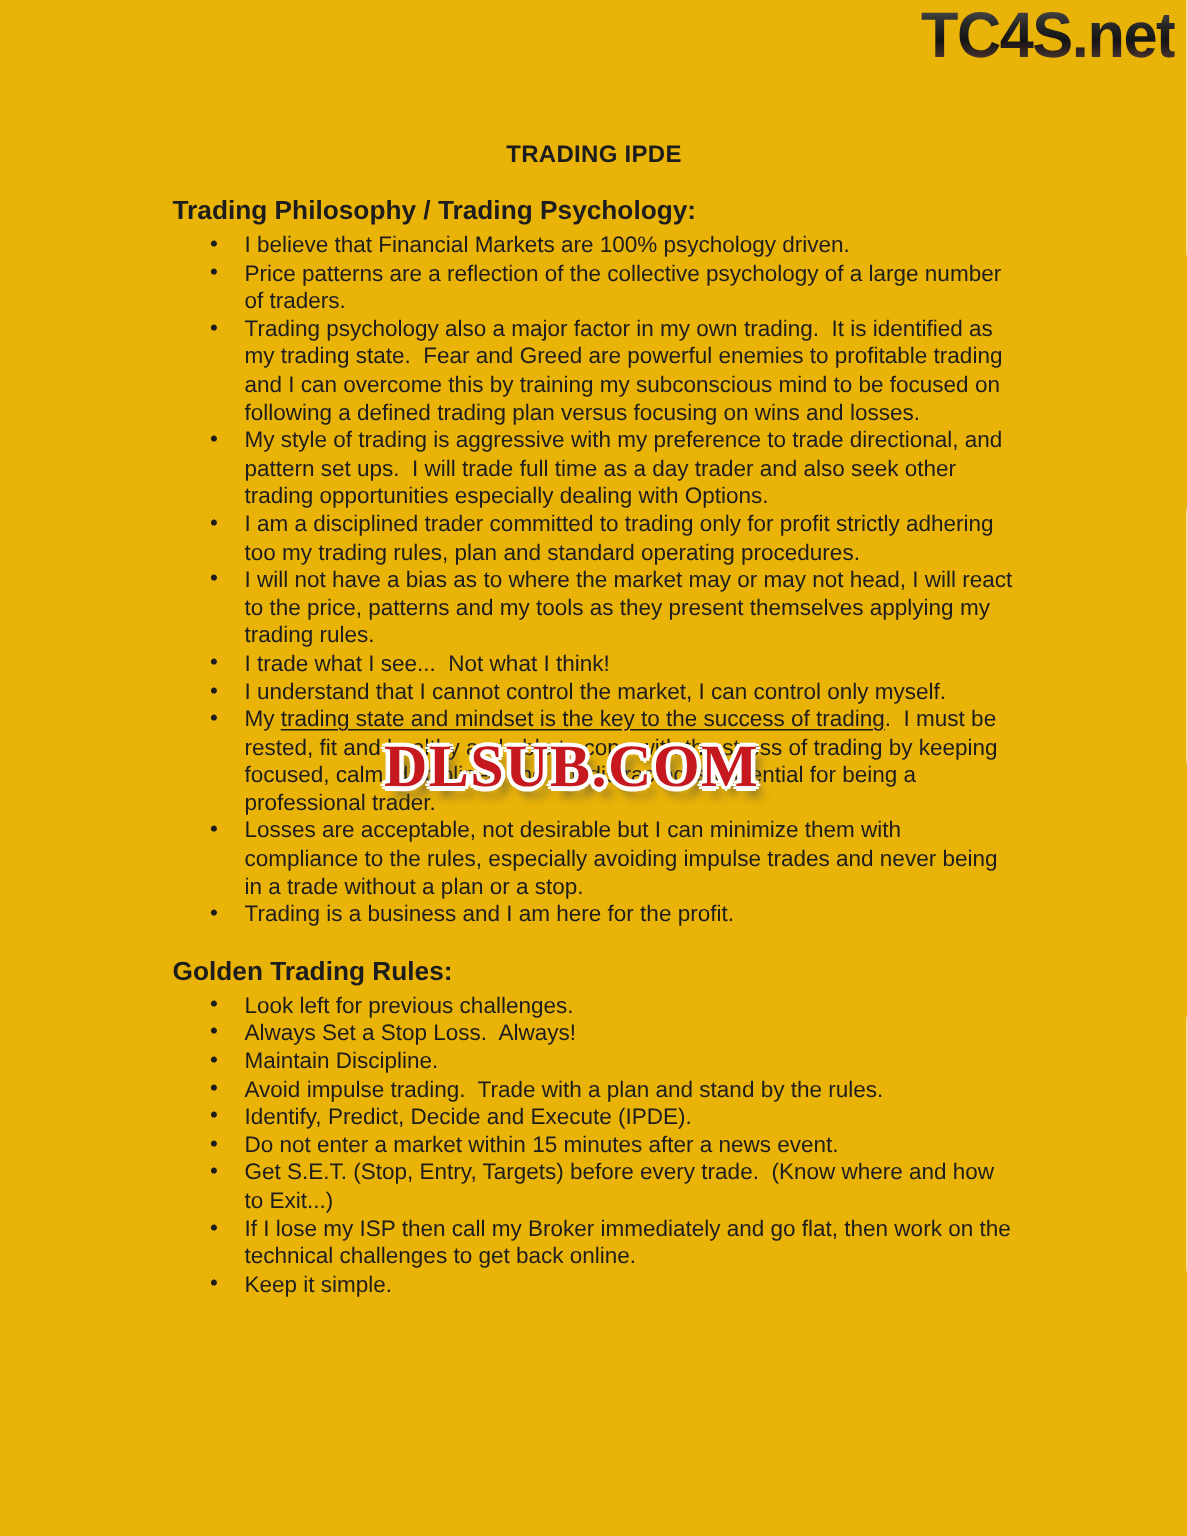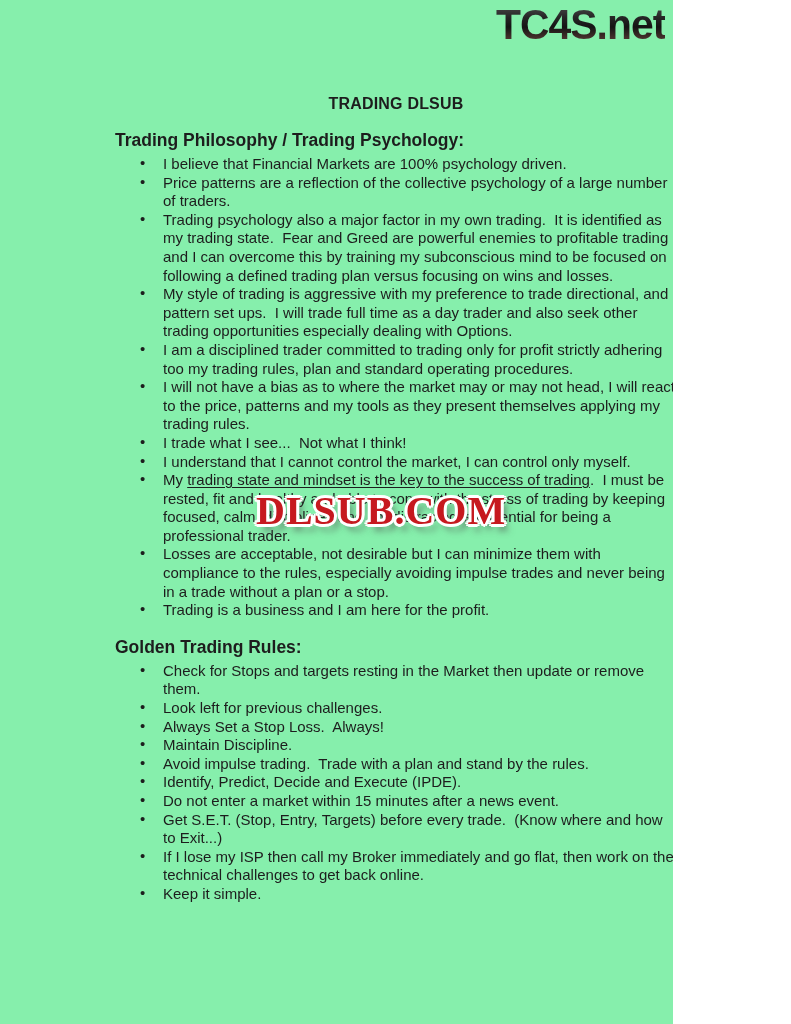--- a/index.html
+++ b/index.html
@@ -1,19 +1,19 @@
 <!DOCTYPE html>
 <html><head>
 <meta charset="utf-8">
 <style>
   html,body{margin:0;padding:0;background:#ffffff;}
   .page{
     position:relative;
-    width:673px;height:1024px;
-    background:#86efac;
+    width:791px;height:1024px;
+    background:#eab308;
     font-family:"Liberation Sans",sans-serif;
     color:#1d1d1d;
     overflow:hidden;
   }
   
   .tc4s{
     position:absolute;top:0;right:8px;
     font-size:43px;font-weight:bold;letter-spacing:-1px;
     transform:scaleX(0.95);transform-origin:right top;
     background:linear-gradient(180deg,#5a5a5a 0%,#262626 35%,#141414 55%,#4a332e 80%,#7d5a50 100%);
@@ -65,39 +65,38 @@
   }
 </style>
 </head>
 <body>
 
 <div class="page">
 
   <div class="tc4s">TC4S.net</div>
 
   <div class="doc">
-    <div class="title">TRADING DLSUB</div>
+    <div class="title">TRADING IPDE</div>
     <div>
         <h2>Trading Philosophy / Trading Psychology:</h2>
         <ul>
           <li>I believe that Financial Markets are 100% psychology driven.</li>
           <li>Price patterns are a reflection of the collective psychology of a large number of traders.</li>
           <li>Trading psychology also a major factor in my own trading.  It is identified as my trading state.  Fear and Greed are powerful enemies to profitable trading and I can overcome this by training my subconscious mind to be focused on following a defined trading plan versus focusing on wins and losses.</li>
           <li>My style of trading is aggressive with my preference to trade directional, and pattern set ups.  I will trade full time as a day trader and also seek other trading opportunities especially dealing with Options.</li>
           <li>I am a disciplined trader committed to trading only for profit strictly adhering too my trading rules, plan and standard operating procedures.</li>
           <li>I will not have a bias as to where the market may or may not head, I will react to the price, patterns and my tools as they present themselves applying my trading rules.</li>
           <li>I trade what I see...  Not what I think!</li>
           <li>I understand that I cannot control the market, I can control only myself.</li>
           <li><span>My </span><span class="u">trading state and mindset is the key to the success of trading</span><span>.  I must be rested, fit </span><span class="obs">and healthy and able to cope with</span><span> the stress of trading by keeping focused, calm, disciplined and not distracted is essential for being a professional trader.</span></li>
           <li>Losses are acceptable, not desirable but I can minimize them with compliance to the rules, especially avoiding impulse trades and never being in a trade without a plan or a stop.</li>
           <li>Trading is a business and I am here for the profit.</li>
         </ul>
         <h2>Golden Trading Rules:</h2>
         <ul>
-          <li>Check for Stops and targets resting in the Market then update or remove them.</li>
           <li>Look left for previous challenges.</li>
           <li>Always Set a Stop Loss.  Always!</li>
           <li>Maintain Discipline.</li>
           <li>Avoid impulse trading.  Trade with a plan and stand by the rules.</li>
           <li>Identify, Predict, Decide and Execute (IPDE).</li>
           <li>Do not enter a market within 15 minutes after a news event.</li>
           <li>Get S.E.T. (Stop, Entry, Targets) before every trade.  (Know where and how to Exit...)</li>
           <li>If I lose my ISP then call my Broker immediately and go flat, then work on the technical challenges to get back online.</li>
           <li>Keep it simple.</li>
         </ul>

